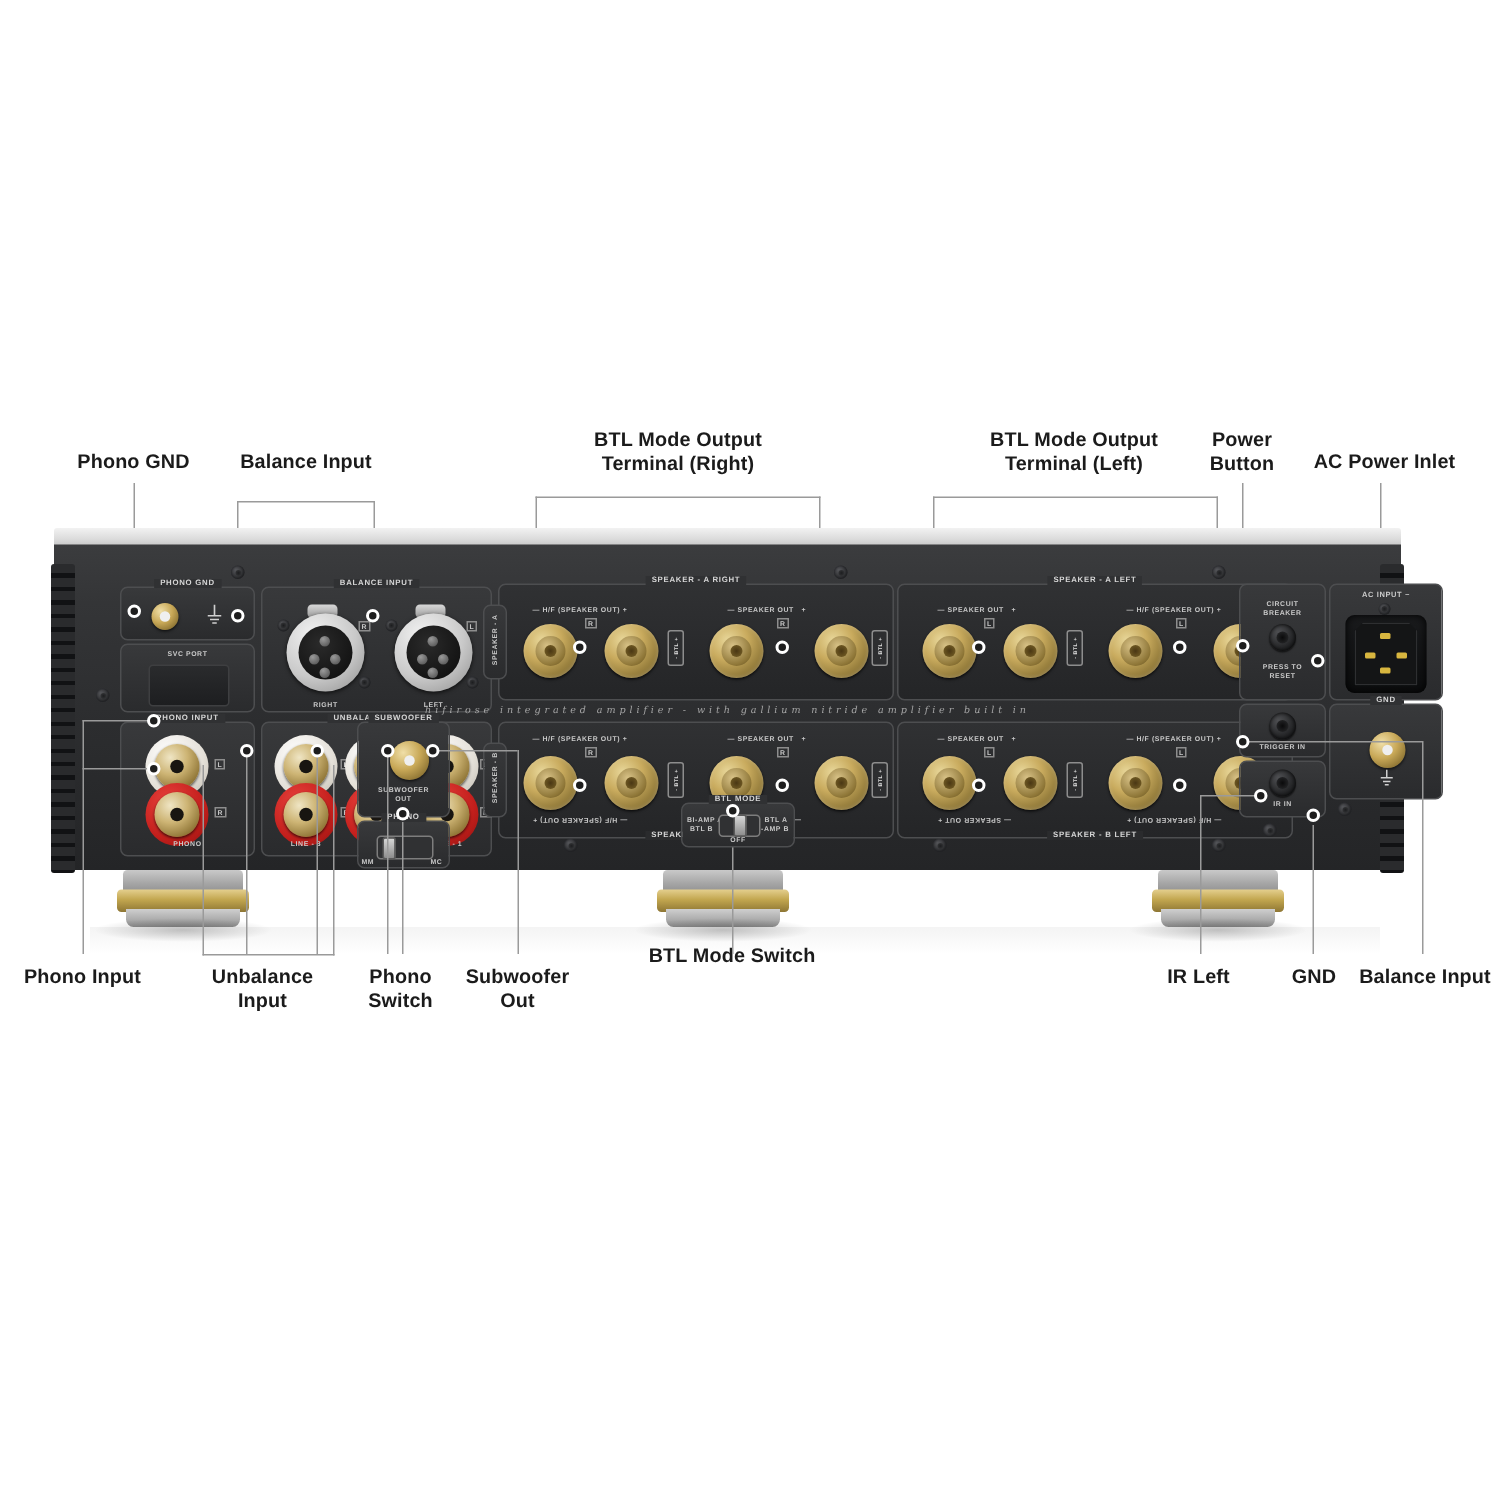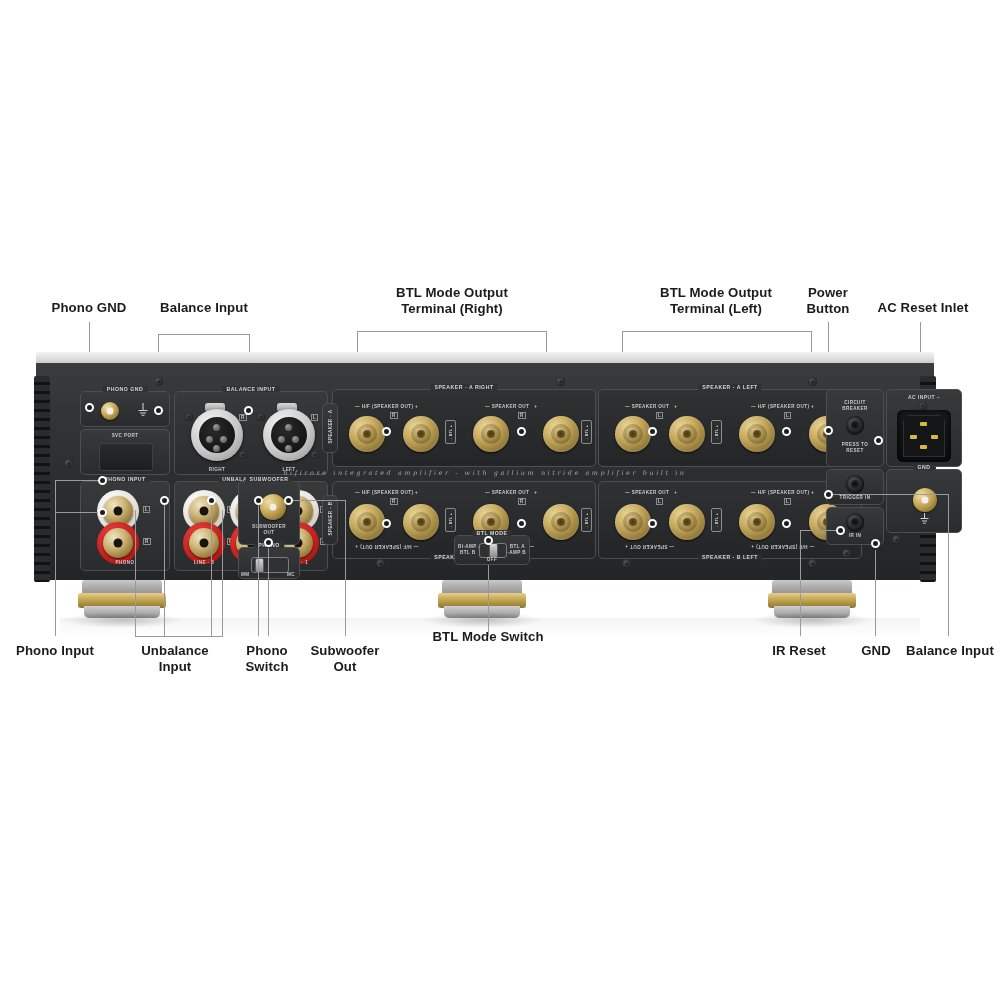--- a/index.html
+++ b/index.html
@@ -136,21 +136,21 @@
 <div id="stage">
 
   <div class="callout" style="left:34px;top:300px;width:110px;">Phono GND</div>
   <div class="callout" style="left:148px;top:300px;width:112px;">Balance Input</div>
   <div class="callout" style="left:374px;top:285px;width:156px;">BTL Mode Output
 Terminal (Right)</div>
   <div class="callout" style="left:638px;top:285px;width:156px;">BTL Mode Output
 Terminal (Left)</div>
   <div class="callout" style="left:794px;top:285px;width:68px;">Power
 Button</div>
-  <div class="callout" style="left:864px;top:300px;width:118px;">AC Reset Inlet</div>
+  <div class="callout" style="left:864px;top:300px;width:118px;">AC Power Inlet</div>
 
   <div class="lead v" style="left:89px;top:322px;height:118px;"></div>
   <div class="brk" style="left:158px;top:334px;width:90px;height:24px;"></div>
   <div class="lead v" style="left:158px;top:357px;height:83px;"></div>
   <div class="lead v" style="left:248px;top:357px;height:83px;"></div>
 
   <div class="brk" style="left:357px;top:331px;width:188px;height:28px;"></div>
   <div class="lead v" style="left:357px;top:358px;height:73px;"></div>
   <div class="lead v" style="left:545px;top:358px;height:73px;"></div>
 
@@ -436,21 +436,21 @@
   <div class="shadow" style="left:752px;top:612px;width:120px;height:16px;"></div>
 
   <div class="callout" style="left:0px;top:643px;width:110px;">Phono Input</div>
   <div class="callout" style="left:132px;top:643px;width:86px;">Unbalance
 Input</div>
   <div class="callout" style="left:234px;top:643px;width:66px;">Phono
 Switch</div>
   <div class="callout" style="left:305px;top:643px;width:80px;">Subwoofer
 Out</div>
   <div class="callout" style="left:425px;top:629px;width:126px;">BTL Mode Switch</div>
-  <div class="callout" style="left:763px;top:643px;width:72px;">IR Reset</div>
+  <div class="callout" style="left:763px;top:643px;width:72px;">IR Left</div>
   <div class="callout" style="left:846px;top:643px;width:60px;">GND</div>
   <div class="callout" style="left:900px;top:643px;width:100px;">Balance Input</div>
 
   <div class="lead v" style="left:55px;top:480px;height:156px;"></div>
   <div class="lead h" style="left:55px;top:480px;width:47px;"></div>
   <div class="lead h" style="left:55px;top:512px;width:47px;"></div>
 
   <div class="brk-dn" style="left:135px;top:510px;width:86px;height:126px;"></div>
   <div class="lead v" style="left:164px;top:500px;height:136px;"></div>
   <div class="lead v" style="left:211px;top:500px;height:136px;"></div>

